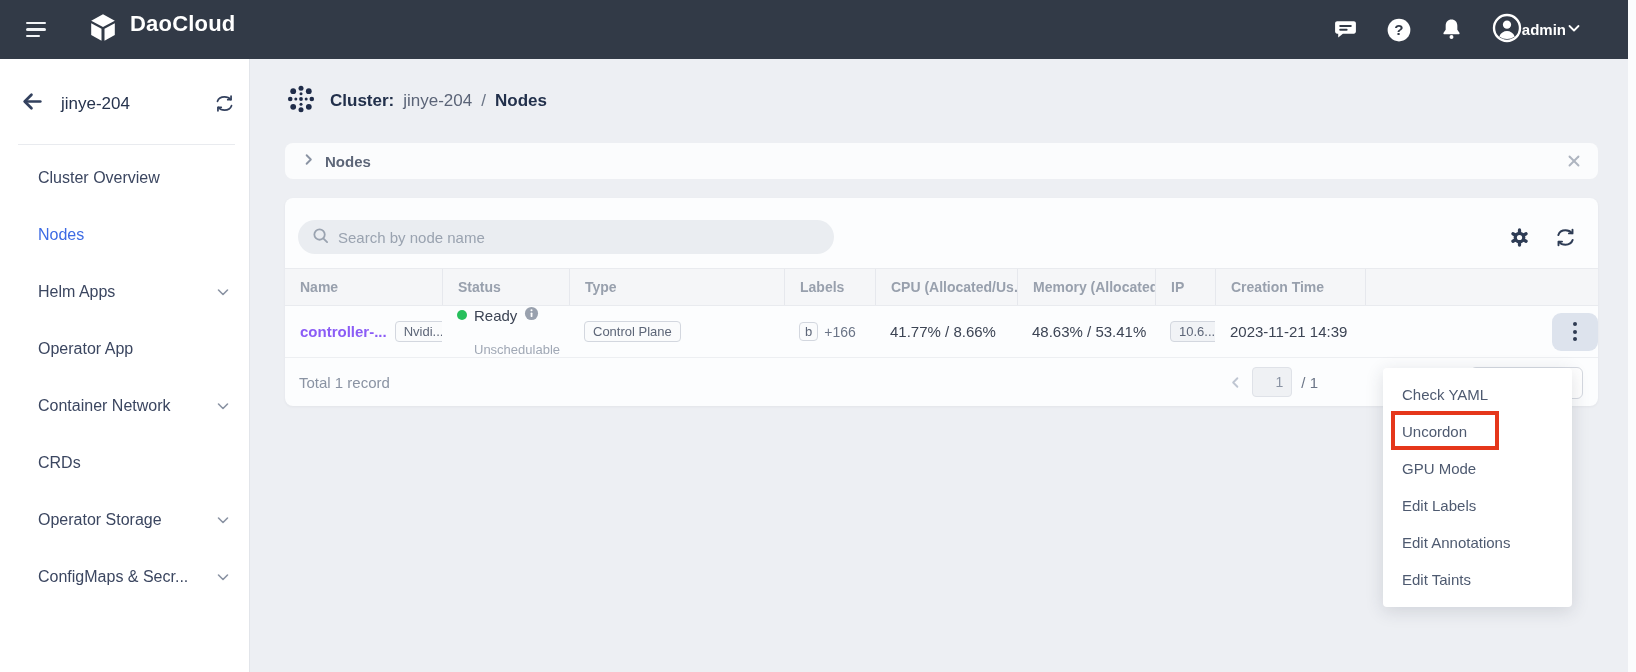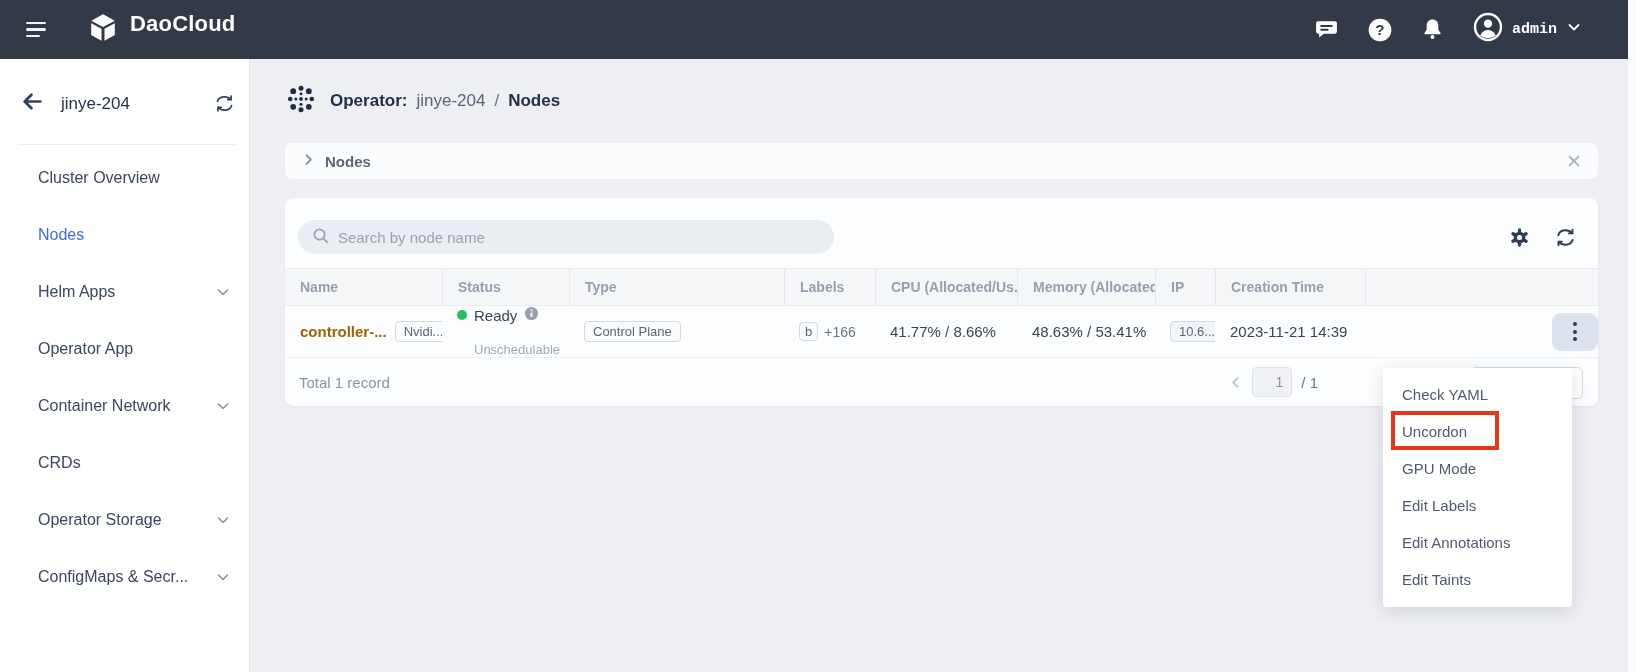--- a/index.html
+++ b/index.html
@@ -8,21 +8,21 @@
 
   
   .navbar { height:59px; background:#323a47; display:flex; align-items:center; padding:0 26px; position:relative; z-index:10; }
   .hamburger { width:24px; display:flex; flex-direction:column; gap:4px; cursor:pointer; }
   .hamburger span { height:2.6px; background:#f2f4f7; border-radius:2px; display:block; }
   .hamburger span:nth-child(1){width:20px;} .hamburger span:nth-child(2){width:20px;} .hamburger span:nth-child(3){width:14px;}
   .brand { display:flex; align-items:flex-start; gap:10px; margin-left:36px; }
   .brand-name { color:#fff; font-size:22px; font-weight:bold; letter-spacing:.2px; }
   .nav-right { margin-left:auto; display:flex; align-items:center; gap:27px; margin-right:28px; }
   .nav-icon { width:26px; height:26px; display:flex; align-items:center; justify-content:center; cursor:pointer; }
-  .nav-user { display:flex; align-items:center; gap:9px; cursor:pointer;font-family:Liberation Mono, monospace; }
+  .nav-user { display:flex; align-items:center; cursor:pointer; }
   .nav-user-name { color:#fff; font-size:15px; font-weight:bold; }
 
   
   .shell { display:flex; height:613px; }
   .sidebar { width:250px; background:#ffffff; border-right:1px solid #e2e5ea; flex:none; }
   .main { flex:1; position:relative; }
 
   
   .side-head { display:flex; align-items:center; padding:30px 14px 0 20px; }
   .side-title { font-size:17px; color:#26334d; font-weight:500; margin-left:16px; }
@@ -56,21 +56,21 @@
 
   
   .tbl { margin-top:14px; }
   .tbl-head { display:flex; height:38px; background:#f5f6f8; border-top:1px solid #e9ebef; border-bottom:1px solid #e9ebef; align-items:center; }
   .tbl-head .cell { font-size:14px; color:#98a0ad; font-weight:bold; }
   .cell { padding-left:15px; flex:none; display:flex; align-items:center; height:100%; white-space:nowrap; overflow:hidden; }
   .tbl-head .cell + .cell { border-left:1px solid #e6e8ed; }
   .c-name{width:157px;} .c-status{width:127px;} .c-type{width:215px;} .c-labels{width:91px;}
   .c-cpu{width:142px;} .c-mem{width:138px;} .c-ip{width:60px;} .c-time{width:150px;} .c-act{flex:1;}
   .tbl-row { display:flex; height:52px; border-bottom:1px solid #edeff2; align-items:center; font-size:15px; color:#3c4454; }
-  .node-name { font-weight:bold; color:#a16207; }
+  .node-name { font-weight:bold; color:#8b5cf6; }
   .chip { border:1px solid #d3d7df; border-radius:4px; background:#fafbfc; color:#5d6678; font-size:13px; padding:2px 8px; white-space:nowrap; }
   .chip.ml { margin-left:8px; }
   .chip.grey { background:#f1f3f6; }
   .chip.sm { padding:1px 5px; }
   .status-cell { flex-direction:column; align-items:flex-start !important; justify-content:space-between; gap:1px; }
   .status-line1 { display:flex; align-items:center; gap:7px; }
   .dot { width:10px; height:10px; border-radius:50%; background:#26bf5c; }
   .status-sub { font-size:13px; color:#a0a8b5; margin-left:17px; }
   .labels-more { color:#6b7587; font-size:14px; margin-left:6px; }
   .kebab-btn { width:46px; height:38px; background:#dde3ed; border-radius:9px; display:flex; align-items:center; justify-content:center; flex-direction:column; gap:3.5px; cursor:pointer; margin-left:auto; margin-right:0px; }
@@ -233,21 +233,21 @@
           <circle cx="5.2" cy="16" r="2.3"></circle>
             <circle cx="8.2" cy="8.2" r="2.9"></circle>
           <circle cx="16" cy="10.8" r="1.5"></circle>
             <circle cx="21.2" cy="16" r="1.5"></circle>
             <circle cx="16" cy="21.2" r="1.5"></circle>
             <circle cx="10.8" cy="16" r="1.5"></circle>
           <circle cx="16" cy="16" r="1.9"></circle>
         </svg>
       </span>
       <div class="page-head-text">
-        <span class="ph-strong">Operator:</span>
+        <span class="ph-strong">Cluster:</span>
         <span class="ph-grey">jinye-204</span>
         <span class="ph-sep">/</span>
         <span class="ph-strong">Nodes</span>
       </div>
     </div>
 
     <div class="tabbar">
       <span>
         <svg width="15" height="15" viewBox="0 0 16 16" fill="none" stroke="#8a93a3" stroke-width="2" stroke-linecap="round" stroke-linejoin="round">
             <path d="M6 3.5 10.5 8 6 12.5"></path>

